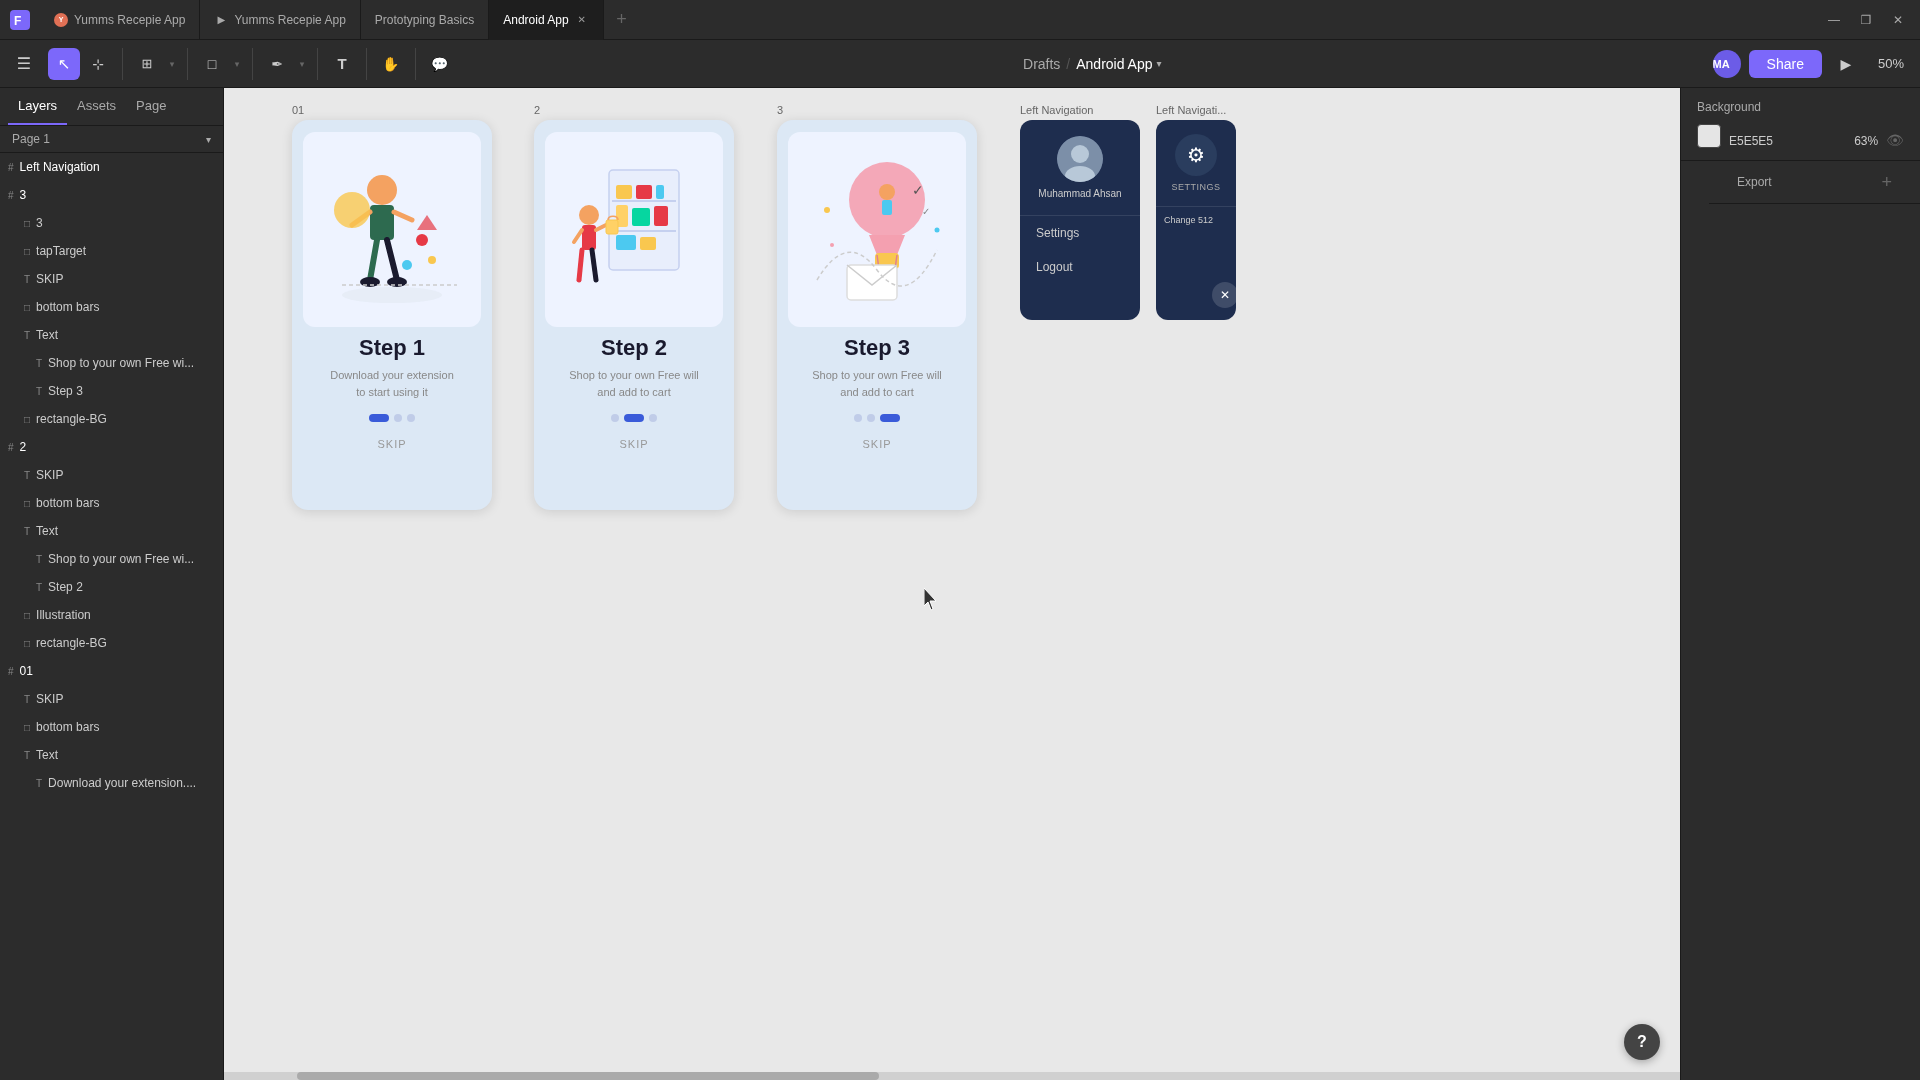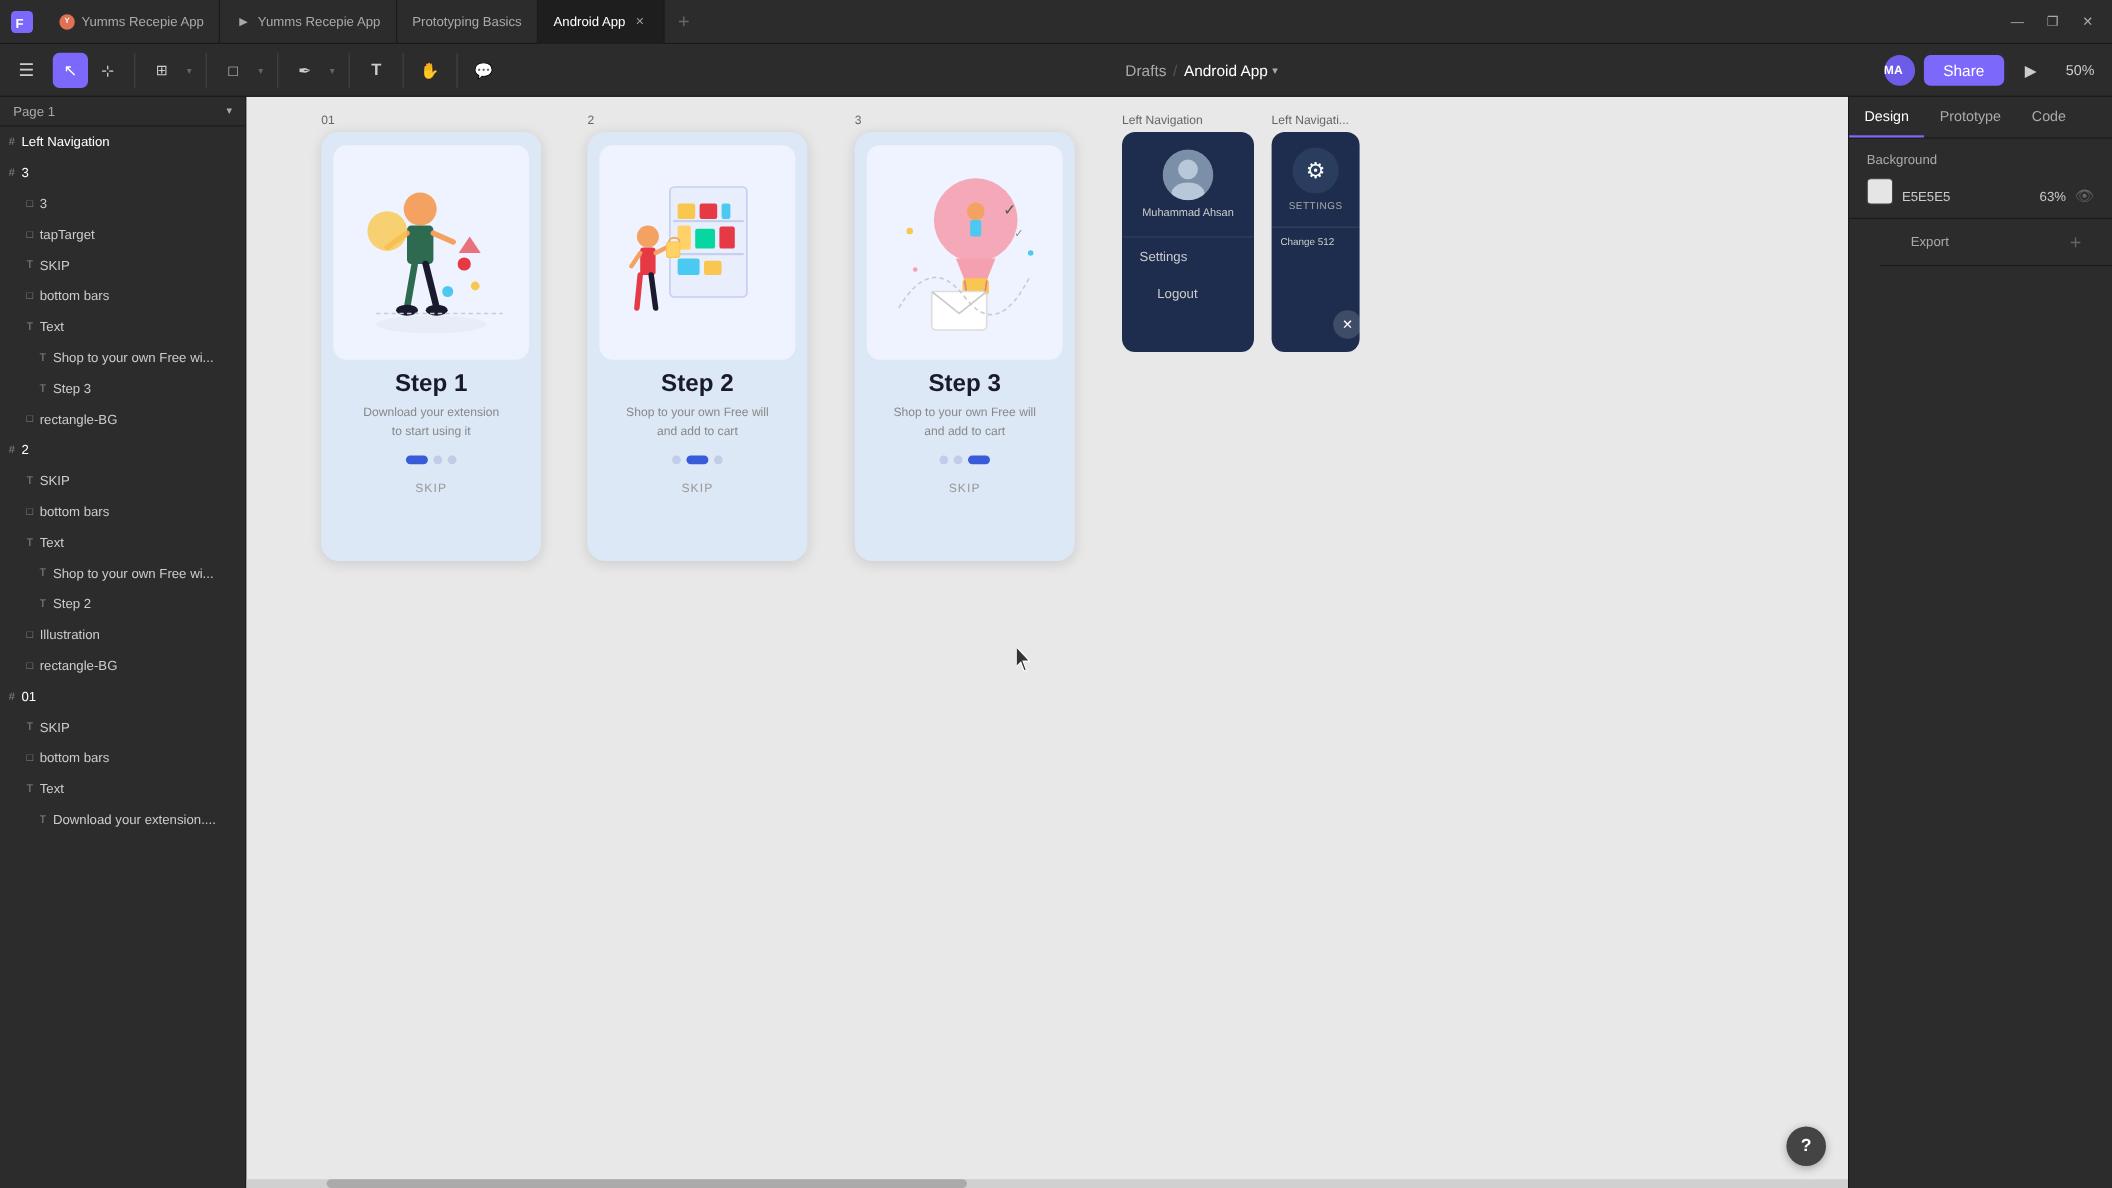--- a/index.html
+++ b/index.html
@@ -89,20 +89,31 @@
     <span>MA</span>
   </div>
   <button style="background:#7c68fa;color:#fff;border:none;border-radius:6px;padding:6px 18px;font-size:14px;cursor:pointer;font-weight:500;margin-right:8px;">Share</button>
   <div style="width:32px;height:32px;border-radius:6px;display:flex;align-items:center;justify-content:center;color:#ccc;font-size:14px;cursor:pointer;margin-right:8px;">▶</div>
   <div style="font-size:13px;color:#ccc;padding:4px 8px;cursor:pointer;">50%</div>
 </div>
 
 <div style="display:flex;flex:1;overflow:hidden;">
 
   <div style="width:224px;background:#2c2c2c;border-right:1px solid #1a1a1a;display:flex;flex-direction:column;overflow:hidden;">
+    <div style="display:flex;padding:0 8px;border-bottom:1px solid #1a1a1a;flex-shrink:0;">
+      <div style="padding:10px 10px;font-size:13px;color:#fff;cursor:pointer;border-bottom:2px solid #7c68fa;">
+        <span>Layers</span>
+      </div>
+      <div style="padding:10px 10px;font-size:13px;color:#aaa;cursor:pointer;border-bottom:2px solid transparent;">
+        <span>Assets</span>
+      </div>
+      <div style="padding:10px 10px;font-size:13px;color:#aaa;cursor:pointer;border-bottom:2px solid transparent;">
+        <span>Page</span>
+      </div>
+    </div>
 
     <div style="padding:6px 12px;display:flex;align-items:center;justify-content:space-between;font-size:12px;color:#aaa;border-bottom:1px solid #1a1a1a;cursor:pointer;flex-shrink:0;">
       <span>Page 1</span>
       <span style="font-size:10px;">▾</span>
     </div>
 
     <div style="flex:1;overflow-y:auto;">
 
       <div style="display:flex;align-items:center;gap:6px;padding:4px 8px;font-size:12px;color:#fff;cursor:pointer;height:28px;">
         <span style="font-size:10px;color:#888;">#</span>
@@ -336,21 +347,21 @@
         <div style="width:46px;height:46px;border-radius:50%;background:#5a6a8a;display:flex;align-items:center;justify-content:center;font-size:20px;overflow:hidden;">
           <svg viewBox="0 0 46 46" width="46" height="46">
             <circle cx="23" cy="23" r="23" fill="#7c8fa8"></circle>
             <circle cx="23" cy="18" r="9" fill="#b8c8d8"></circle>
             <ellipse cx="23" cy="40" rx="15" ry="10" fill="#b8c8d8"></ellipse>
           </svg>
         </div>
         <div style="font-size:10px;color:#ccc;">Muhammad Ahsan</div>
       </div>
       <div style="padding:10px 16px;font-size:12px;color:#ccc;cursor:pointer;">Settings</div>
-      <div style="padding:10px 32px;font-size:12px;color:#ccc;cursor:pointer;">Logout</div>
+      <div style="padding:10px 16px;font-size:12px;color:#ccc;cursor:pointer;">Logout</div>
     </div>
 
     <div style="position:absolute;left:932px;top:16px;font-size:11px;color:#666;font-weight:500;">Left Navigati...</div>
 
     <div style="position:absolute;left:932px;top:32px;width:80px;height:200px;background:#1e2d4e;border-radius:12px;overflow:hidden;">
       <div style="padding:14px 8px;display:flex;flex-direction:column;align-items:center;gap:6px;border-bottom:1px solid rgba(255,255,255,0.1);">
         <div style="width:42px;height:42px;border-radius:50%;background:#2a3d5e;display:flex;align-items:center;justify-content:center;font-size:20px;">⚙</div>
         <div style="font-size:9px;color:#aaa;letter-spacing:0.5px;text-transform:uppercase;text-align:center;">SETTINGS</div>
       </div>
       <div style="padding:8px 8px;font-size:9px;color:#ccc;cursor:pointer;">Change 512</div>
@@ -365,31 +376,20 @@
     </div>
 
     <div style="position:absolute;bottom:0;left:0;right:0;height:8px;background:#d0d0d0;">
       <div style="position:absolute;left:5%;width:40%;height:100%;background:#aaa;border-radius:4px;"></div>
     </div>
 
     <div style="position:absolute;bottom:20px;right:20px;width:36px;height:36px;border-radius:50%;background:#444;color:#fff;display:flex;align-items:center;justify-content:center;font-size:16px;font-weight:bold;cursor:pointer;box-shadow:0 2px 8px rgba(0,0,0,0.3);">?</div>
   </div>
 
   <div style="width:240px;background:#2c2c2c;border-left:1px solid #1a1a1a;display:flex;flex-direction:column;">
-    <div style="display:flex;border-bottom:1px solid #1a1a1a;flex-shrink:0;">
-      <div style="padding:10px 14px;font-size:13px;color:#fff;cursor:pointer;border-bottom:2px solid #7c68fa;">
-        <span>Design</span>
-      </div>
-      <div style="padding:10px 14px;font-size:13px;color:#aaa;cursor:pointer;border-bottom:2px solid transparent;">
-        <span>Prototype</span>
-      </div>
-      <div style="padding:10px 14px;font-size:13px;color:#aaa;cursor:pointer;border-bottom:2px solid transparent;">
-        <span>Code</span>
-      </div>
-    </div>
 
     <div style="padding:12px 16px;border-bottom:1px solid #1a1a1a;">
       <div style="font-size:12px;color:#aaa;margin-bottom:10px;font-weight:500;">Background</div>
       <div style="display:flex;align-items:flex-end;gap:8px;">
         <div style="width:24px;height:24px;border-radius:4px;background:#e5e5e5;border:1px solid #444;cursor:pointer;"></div>
         <span style="font-size:12px;color:#ccc;flex:1;cursor:text;">E5E5E5</span>
         <span style="font-size:12px;color:#ccc;cursor:text;">63%</span>
         <span style="font-size:14px;color:#666;cursor:pointer;">👁</span>
       </div>
     </div>

